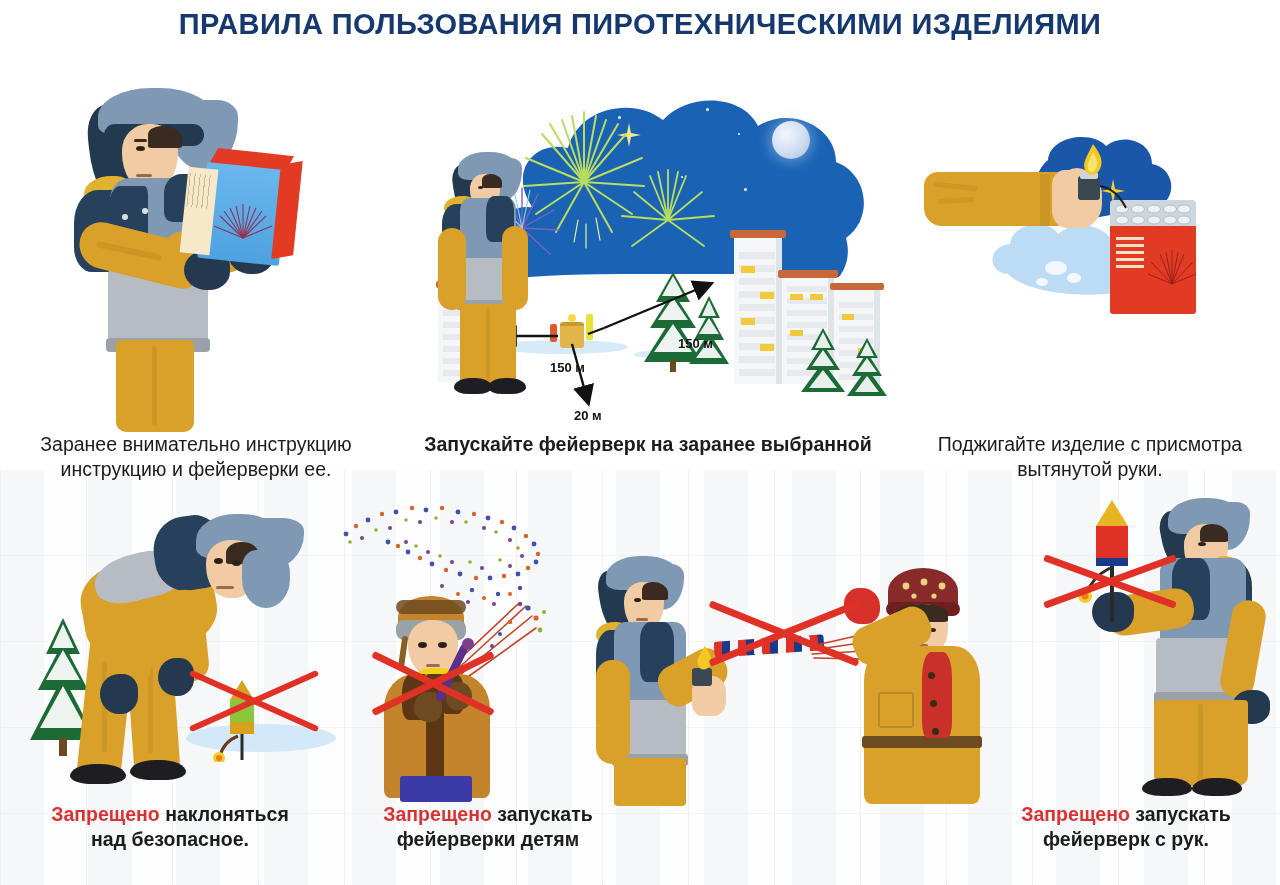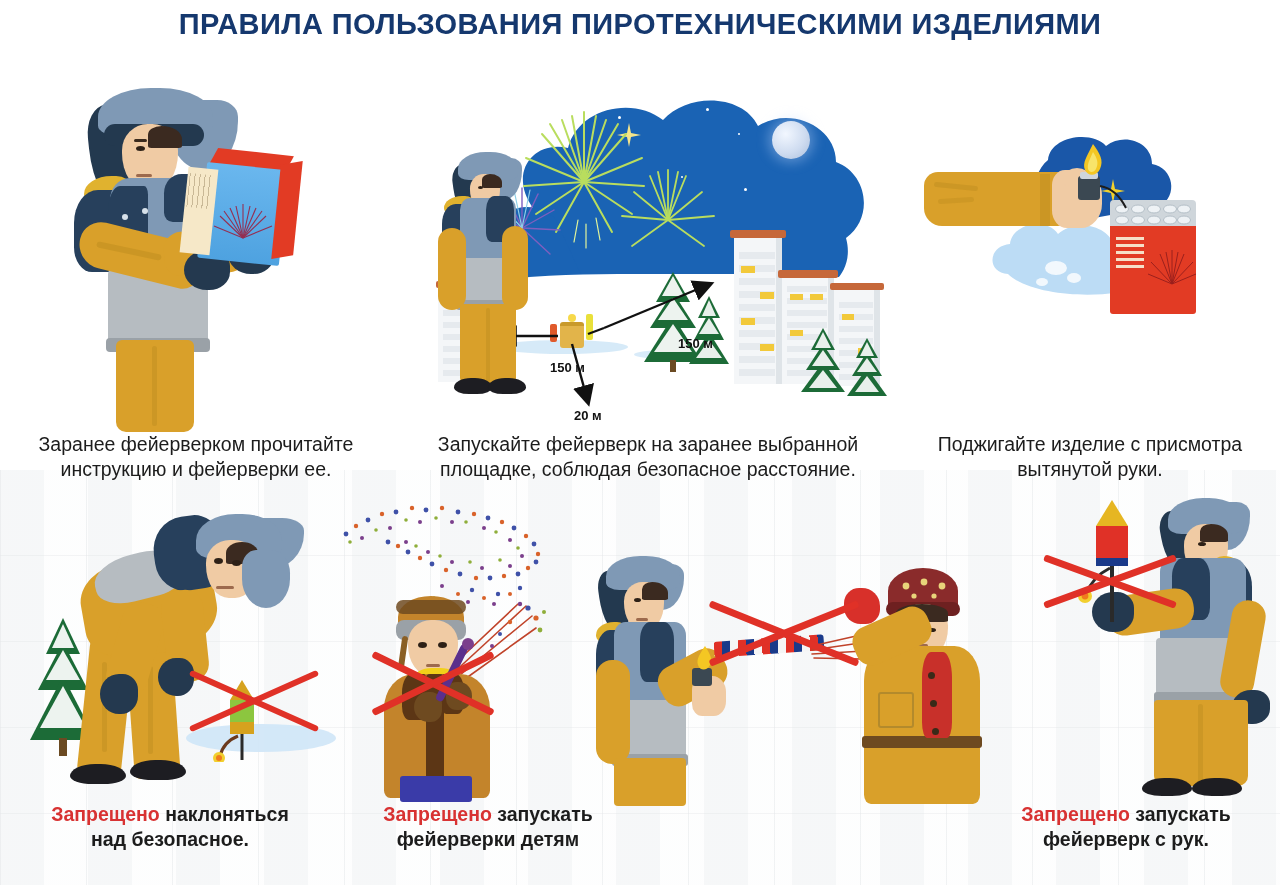--- a/index.html
+++ b/index.html
@@ -807,27 +807,26 @@
       <path d="M38 70 C26 76 18 86 14 96" stroke="#2a2a2a" stroke-width="3" fill="none"></path>
       <circle cx="13" cy="98" r="7" fill="#f2cf2e"></circle>
       <circle cx="13" cy="98" r="3.4" fill="#f07c1e"></circle>
     </svg>
 
     <div class="redx-bar" style="left:18px;top:86px;width:140px;height:7px;transform:rotate(20deg);"></div>
     <div class="redx-bar" style="left:18px;top:86px;width:140px;height:7px;transform:rotate(-20deg);"></div>
   </div>
 
   <div class="caption cap-top" style="left:0px;top:432px;width:392px;">
-    <div>Заранее фейерверком прочитайте</div>
+    <div>Заранее внимательно инструкцию</div>
     <div>инструкцию и фейерверки ее.</div>
   </div>
 
-  <div class="caption cap-top" style="left:398px;top:432px;width:500px;">
+  <div class="caption cap-top" style="left:398px;top:432px;width:500px;font-weight:bold;">
     <div>Запускайте фейерверк на заранее выбранной</div>
-    <div>площадке, соблюдая безопасное расстояние.</div>
   </div>
 
   <div class="caption cap-top" style="left:908px;top:432px;width:364px;">
     <div>Поджигайте изделие с присмотра</div>
     <div>вытянутой руки.</div>
   </div>
 
   <div class="caption" style="left:14px;top:802px;width:312px;">
     <div>
       <span class="warn">Запрещено</span><span class="rest"> наклоняться</span>

